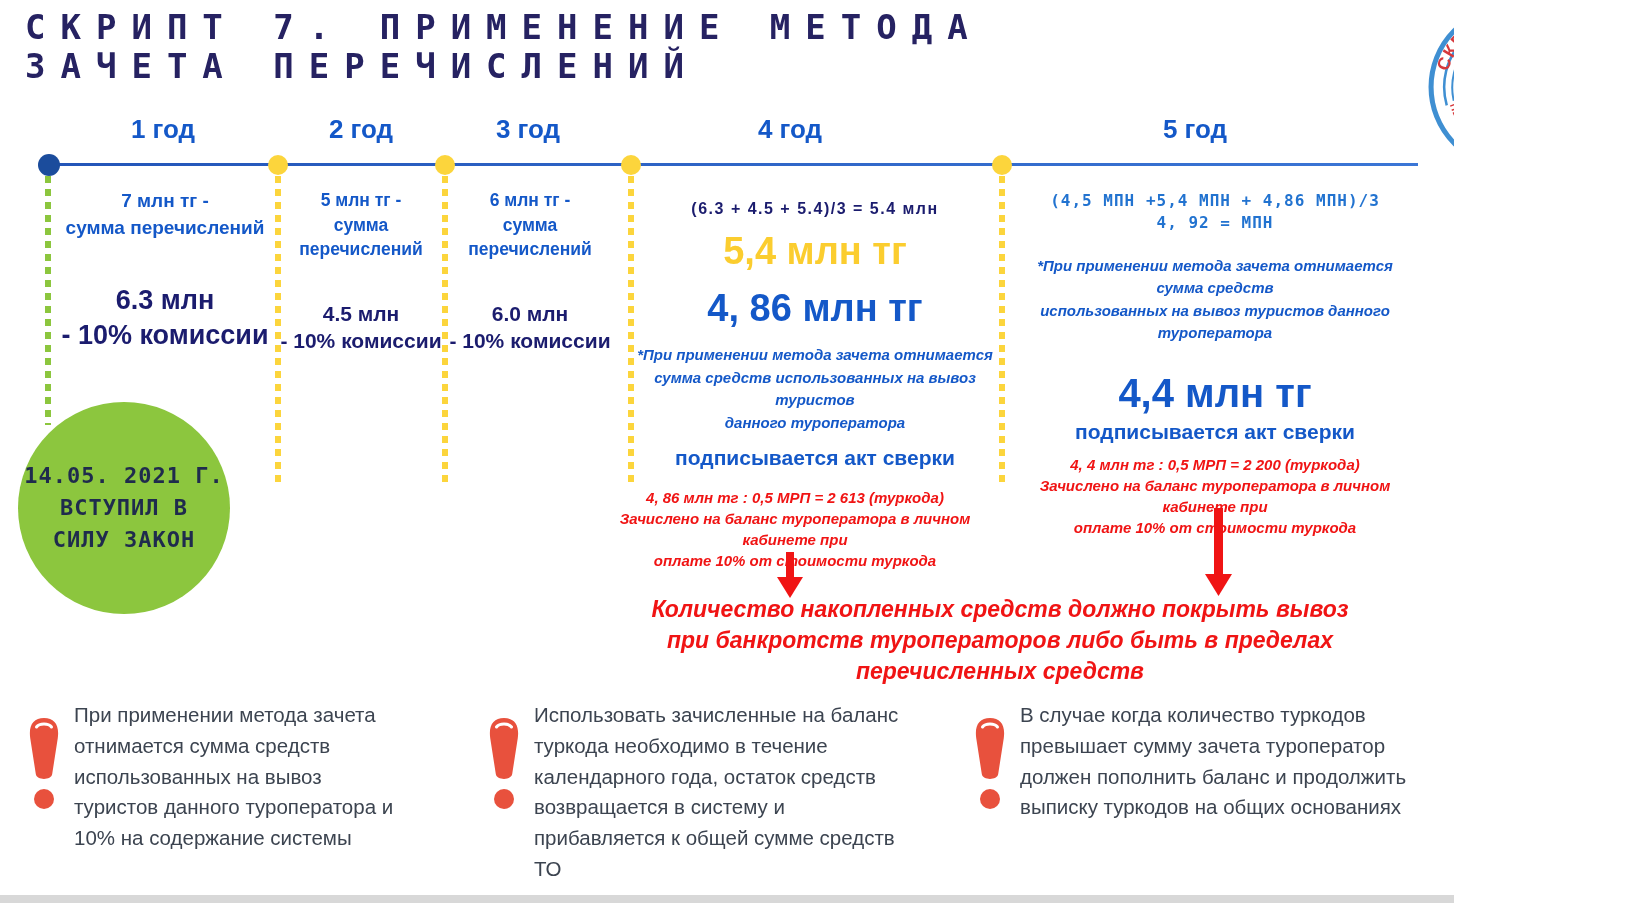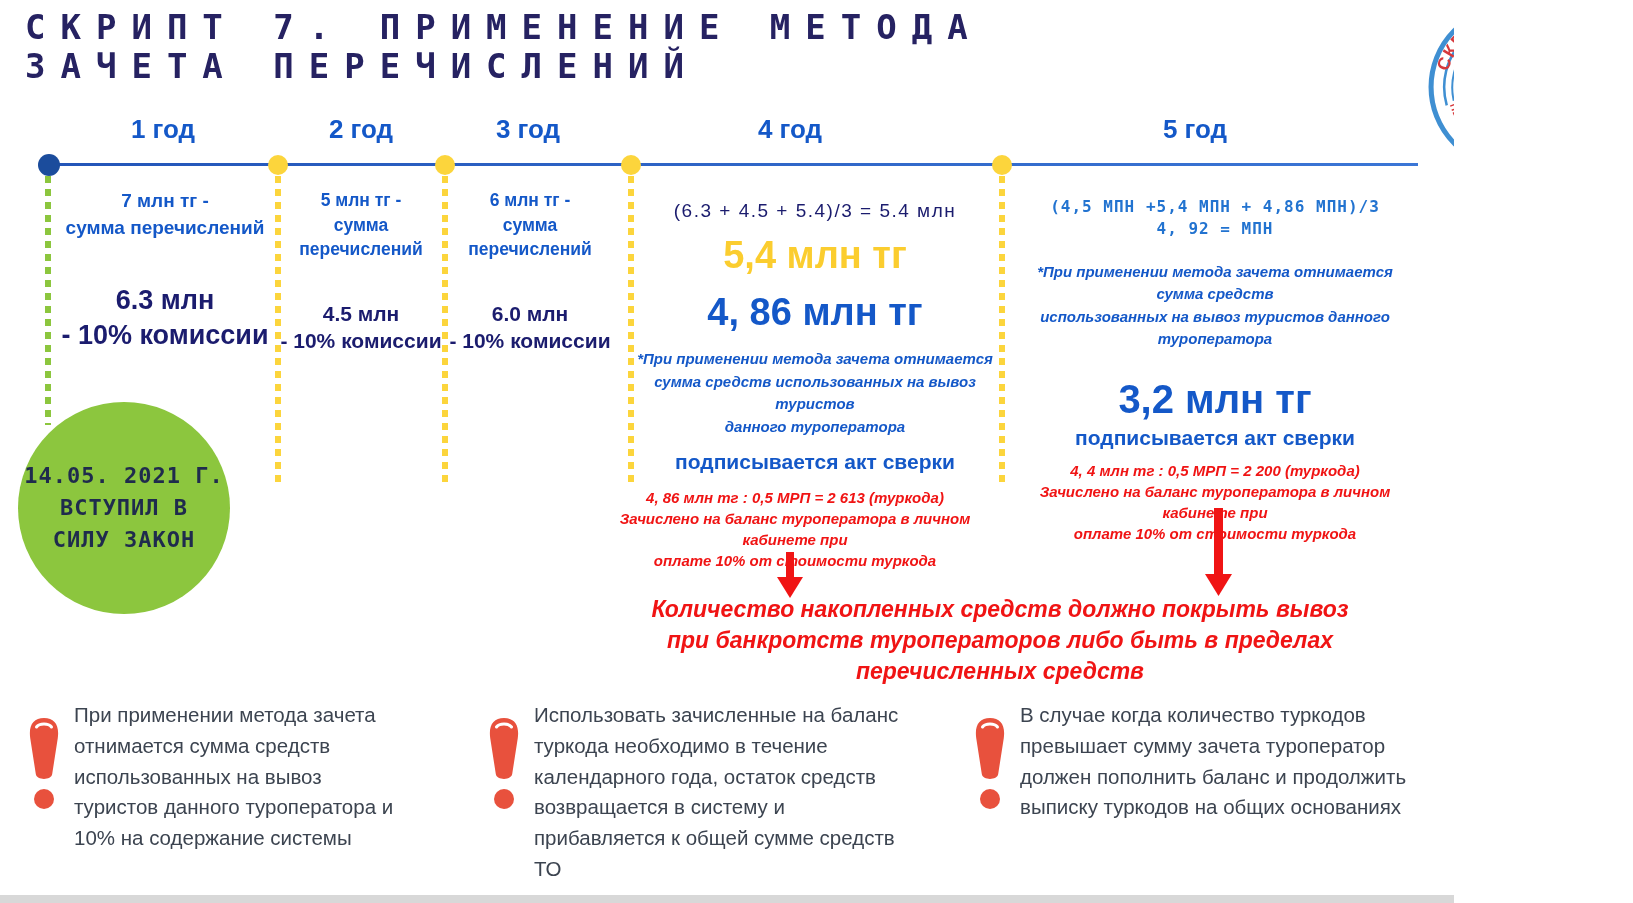--- a/index.html
+++ b/index.html
@@ -51,35 +51,35 @@
     text-align:center; line-height:1.3; }
   .c1h { left:40px;  top:188px; width:250px; font-size:19px; }
   .c2h { left:286px; top:188px; width:150px; font-size:17.5px; }
   .c3h { left:450px; top:188px; width:160px; font-size:17.5px; }
   .c1a { left:30px;  top:283px; width:270px; font-size:27px; }
   .c2a { left:276px; top:300px; width:170px; font-size:21px; }
   .c3a { left:440px; top:300px; width:180px; font-size:21px; }
 
   
   .col4 { position:absolute; left:635px; top:200px; width:360px; text-align:center; }
-  .formula4 { font-size:19px; font-weight:400; color:var(--dark_navy); letter-spacing:1.5px; }
+  .formula4 { font-size:16px; font-weight:700; color:var(--dark_navy); letter-spacing:1.5px; }
   .big-yellow { font-size:38px; font-weight:700; color:var(--yellow); margin-top:12px; }
   .big-blue { font-size:38px; font-weight:700; color:var(--blue); margin-top:14px; }
   .method-note { font-size:15px; font-weight:700; font-style:italic; color:var(--blue);
     line-height:1.5; margin-top:14px; }
   .act { font-size:21px; font-weight:700; color:var(--blue); margin-top:12px; }
   .red-note { position:absolute; font-size:15px; font-weight:700; font-style:italic;
     color:var(--red); line-height:1.4; text-align:center; }
   .rn4 { left:585px; top:487px; width:420px; }
 
   
   .col5 { position:absolute; left:1015px; top:180px; width:400px; text-align:center; }
   .big-yellow5 { font-size:42px; font-weight:700; color:var(--yellow); line-height:48px; }
   .formula5 { font-family:"DejaVu Sans Mono", monospace; font-size:16px; font-weight:700;
-    color:var(--formula_blue); letter-spacing:1px; line-height:1.4; margin-top:16px; }
+    color:var(--formula_blue); letter-spacing:1px; line-height:1.4; margin-top:10px; }
   .method-note5 { font-size:15px; font-weight:700; font-style:italic; color:var(--blue);
     line-height:1.5; margin-top:20px; }
   .big-blue5 { font-size:40px; font-weight:700; color:var(--blue); margin-top:26px; }
   .act5 { font-size:21px; font-weight:700; color:var(--blue); margin-top:4px; }
   .rn5 { font-size:15px; font-weight:700; font-style:italic; color:var(--red);
     line-height:1.4; margin-top:10px; }
 
   
   .arrow { position:absolute; }
   .arrow-short { left:772px; top:552px; }
@@ -183,21 +183,21 @@
   </div>
   <div class="red-note rn4 pre">4, 86 млн тг : 0,5 МРП = 2 613 (туркода)
 Зачислено на баланс туроператора в личном кабинете при
 оплате 10% от стоимости туркода</div>
 
   <div class="col5">
     <div class="formula5 pre">(4,5 МПН +5,4 МПН + 4,86 МПН)/3
 4, 92 =  МПН</div>
     <div class="method-note5 pre">*При применении метода зачета отнимается  сумма средств
 использованных на вывоз туристов данного туроператора</div>
-    <div class="big-blue5">3,2 млн тг</div>
+    <div class="big-blue5">4,4 млн тг</div>
     <div class="act5">подписывается акт сверки</div>
     <div class="rn5 pre">4, 4 млн тг : 0,5 МРП = 2 200 (туркода)
 Зачислено на баланс туроператора в личном кабинете при
 оплате 10% от стоимости туркода</div>
   </div>
 
   <svg class="arrow arrow-short" width="36" height="46" viewBox="0 0 36 46">
     <rect x="14" y="0" width="8" height="27" fill="#F01414"></rect>
     <polygon points="18,46 5,25 31,25" fill="#F01414"></polygon>
   </svg>

